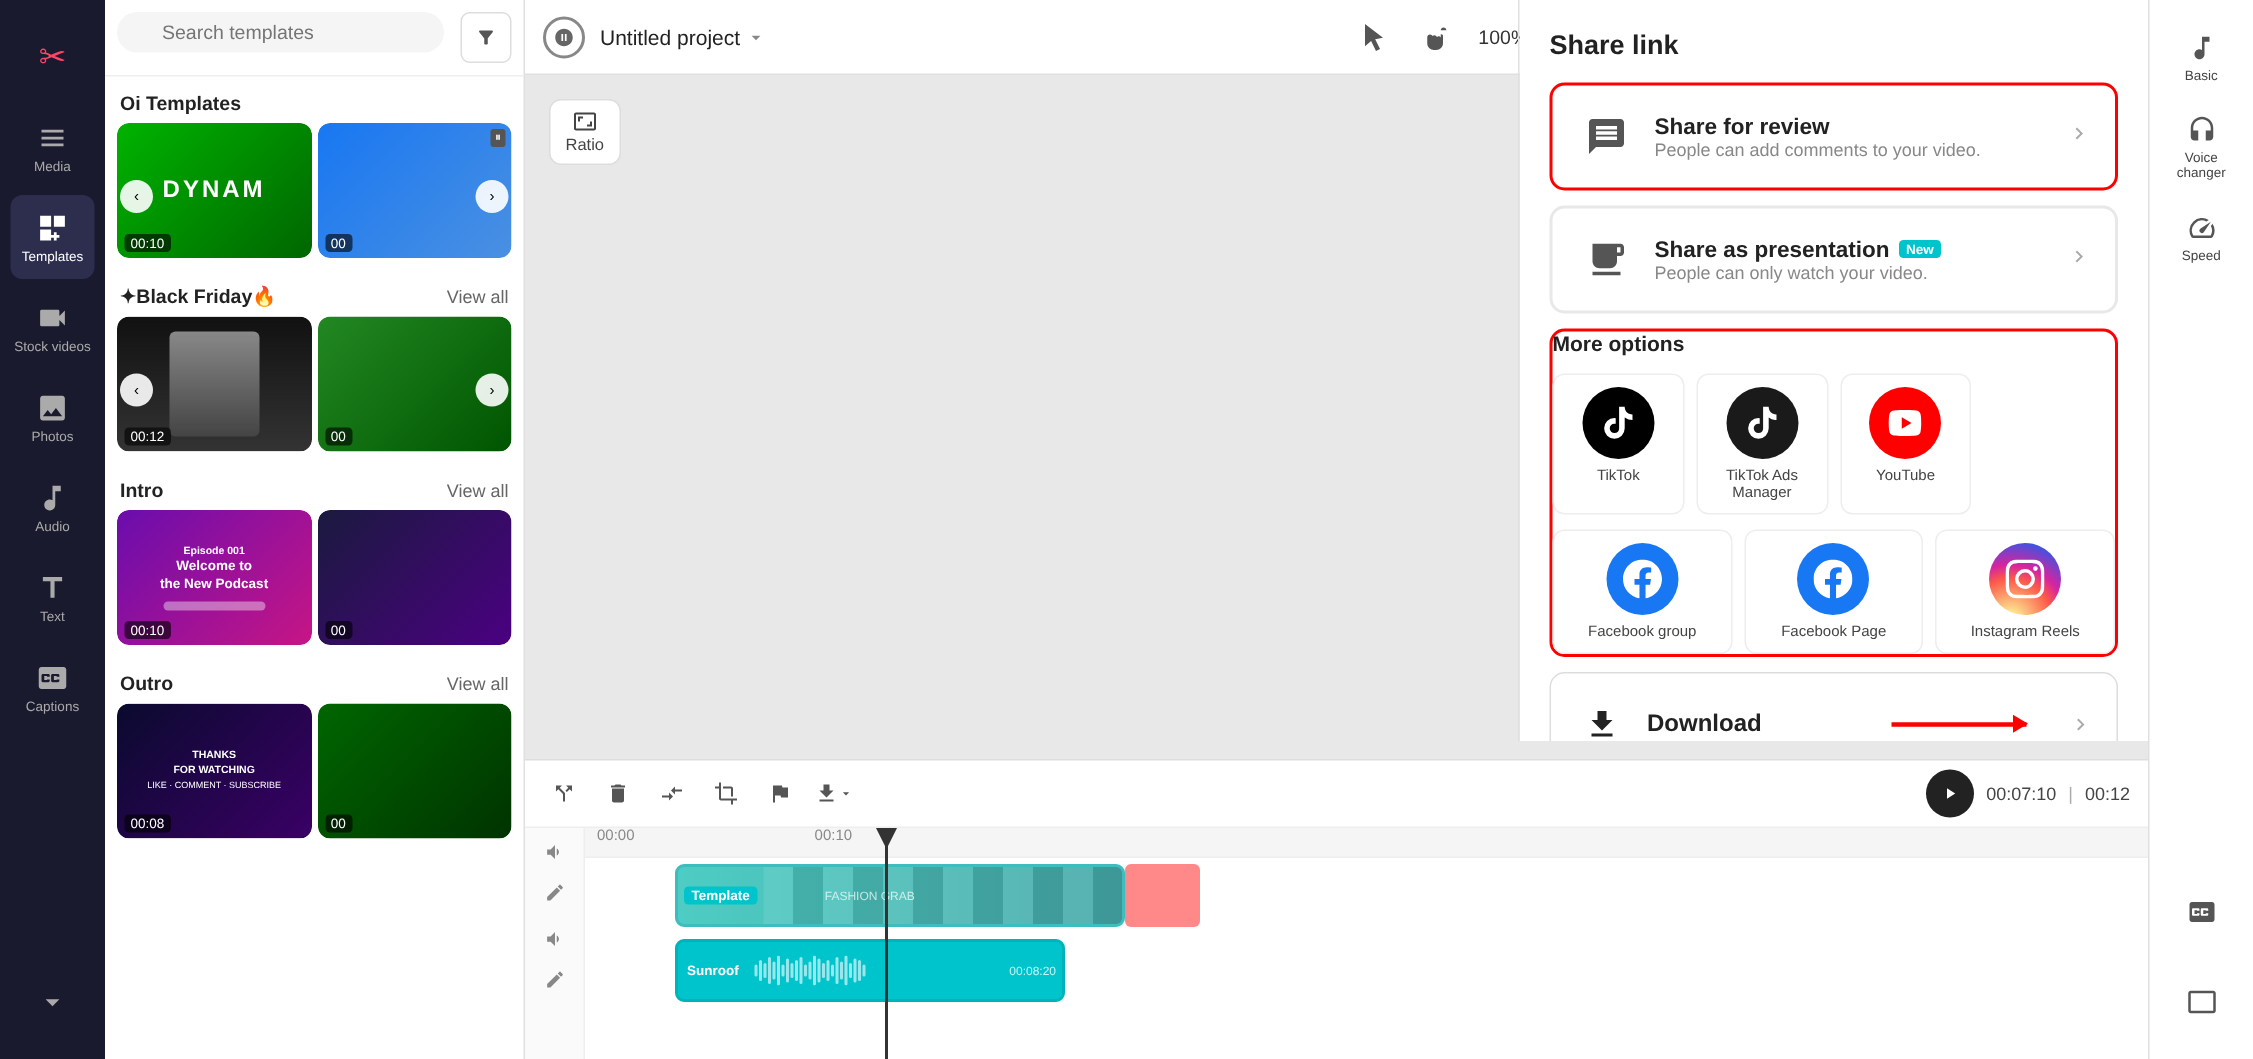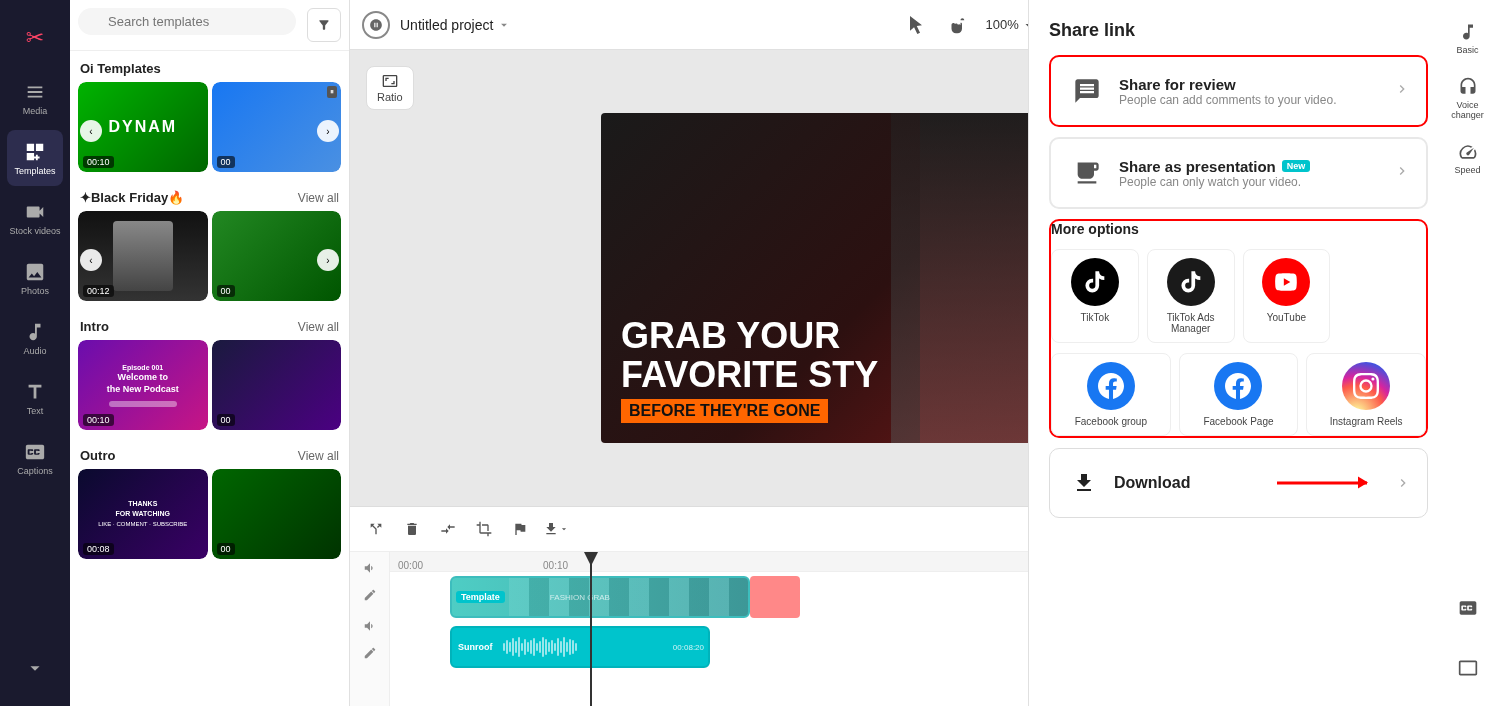--- a/index.html
+++ b/index.html
@@ -384,21 +384,21 @@
     .timeline-tracks {
       flex: 1;
       position: relative;
       overflow: hidden;
     }
     .timeline-ruler {
       height: 20px;
       background: #f5f5f5;
       border-bottom: 1px solid #eee;
       display: flex;
-      align-items: flex-end;
+      align-items: flex-start;
       padding: 0 8px;
       font-size: 10px;
       color: #888;
       gap: 120px;
     }
     .timeline-playhead {
       position: absolute;
       top: 0;
       left: 200px;
       width: 2px;
@@ -469,24 +469,24 @@
     }
     .wave-bar {
       width: 2px;
       background: rgba(255,255,255,0.6);
       border-radius: 1px;
     }
 
     
     .share-panel {
       position: absolute;
-      right: 54px;
+      right: 70px;
       top: 0;
       width: 420px;
-      height: 706px;
+      height: 494px;
       background: #fff;
       border-left: 1px solid #e0e0e0;
       overflow-y: auto;
       z-index: 20;
       padding: 20px;
     }
     .share-panel h2 {
       font-size: 18px;
       font-weight: 700;
       color: #222;
@@ -880,32 +880,20 @@
     </div>
   </div>
 
   <div class="canvas-area">
     <button class="ratio-btn">
       <svg width="16" height="16" viewBox="0 0 24 24" fill="#444">
           <path d="M19 12h-2v3h-3v2h5v-5zM7 9h3V7H5v5h2V9zm14-6H3c-1.1 0-2 .9-2 2v14c0 1.1.9 2 2 2h18c1.1 0 2-.9 2-2V5c0-1.1-.9-2-2-2zm0 16H3V5h18v14z"></path>
         </svg>
       <span>Ratio</span>
     </button>
-    <div class="canvas-preview">
-      <div class="canvas-preview-content">
-        <div style="position:absolute;top:0;right:0;width:45%;height:100%;background:linear-gradient(180deg,#1a1a1a,#8b1a1a);opacity:0.8;"></div>
-        <div style="position:absolute;top:0;right:0;width:100%;height:100%;display:flex;align-items:center;justify-content:flex-end;">
-          <div style="width:50%;height:100%;background:linear-gradient(180deg,#222,#555);opacity:0.5;"></div>
-        </div>
-        <div class="canvas-text" style="position:relative;z-index:2;">
-          <div class="canvas-main-text">GRAB YOUR<br>FAVORITE STY</div>
-          <div class="canvas-sub-text">BEFORE THEY'RE GONE</div>
-        </div>
-      </div>
-    </div>
     <div style="position:absolute;right:90px;bottom:205px;width:6px;height:200px;background:#f0f0f0;border-radius:3px;"></div>
   </div>
 
   <div class="timeline">
     <div class="timeline-toolbar">
       <button class="timeline-tool-btn">
         <svg width="16" height="16" viewBox="0 0 24 24" fill="#555">
             <path d="M14 4l2.29 2.29-2.88 2.88 1.42 1.42 2.88-2.88L20 10V4zm-4 0H4v6l2.29-2.29 4.71 4.7V20h2v-8.41l-5.29-5.3z"></path>
           </svg>
       </button>

